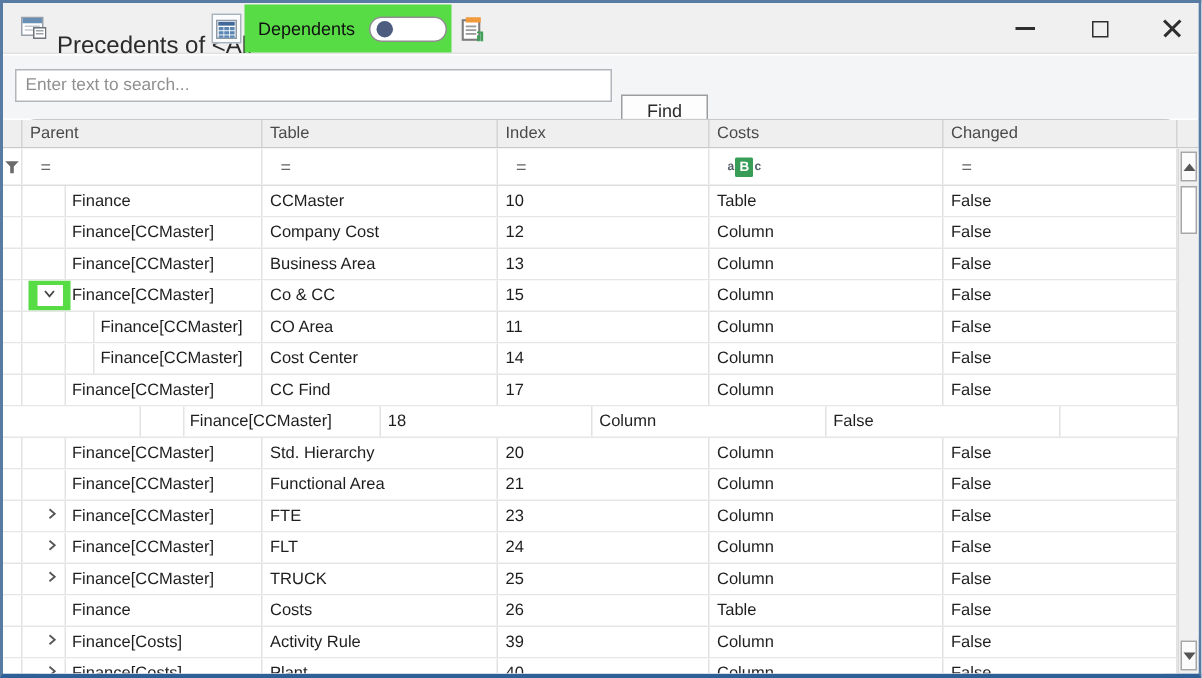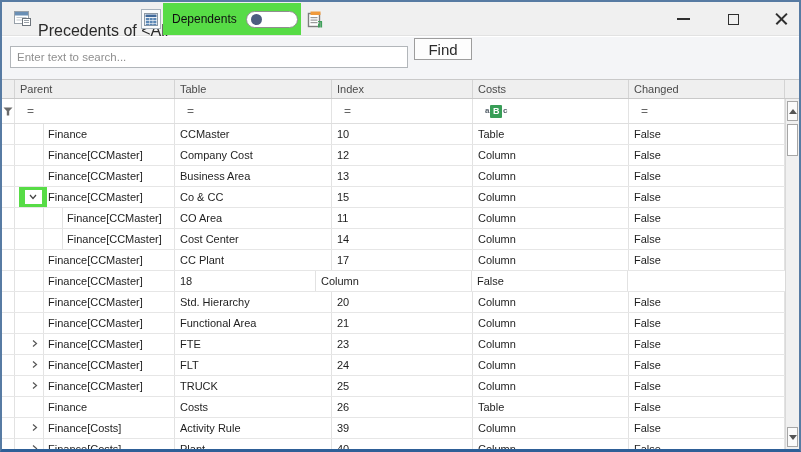--- a/index.html
+++ b/index.html
@@ -23,40 +23,40 @@
   .btn-min{left:664px;} .btn-max{left:714px;} .btn-close{left:762px;}
   .glyph-min{width:13px;height:2px;background:#2f2f2f;}
   .glyph-max{width:11px;height:11px;border:1px solid #2f2f2f;background:transparent;}
   .glyph-close{position:relative;width:15px;height:15px;}
   .glyph-close i{position:absolute;left:0;top:6.5px;width:15px;height:1.6px;background:#2f2f2f;}
   .glyph-close i:first-child{transform:rotate(45deg);} .glyph-close i:last-child{transform:rotate(-45deg);}
   
   .searchband{position:absolute;left:0;top:35px;width:100%;height:42px;background:#f4f5f7;}
   .search-input{position:absolute;left:8px;top:9px;width:398px;height:22px;border:1px solid #b2b6ba;background:#fff;font-family:"Liberation Sans",sans-serif;font-size:11.5px;color:#333;padding:0 6px;outline:none;}
   .search-input::placeholder{color:#8f8f8f;}
-  .find-btn{position:absolute;left:412px;top:1px;width:58px;height:22px;border:1px solid #9d9d9d;background:#fdfdfd;font-family:"Liberation Sans",sans-serif;font-size:15px;color:#2b2b2b;cursor:pointer;}
+  .find-btn{position:absolute;left:412px;top:26px;width:58px;height:22px;border:1px solid #9d9d9d;background:#fdfdfd;font-family:"Liberation Sans",sans-serif;font-size:12px;color:#2b2b2b;cursor:pointer;}
   
-  .grid{position:absolute;left:0;top:77px;right:0;bottom:0;background:#fff;border-top:1px solid #c9c9c9;display:flex;flex-direction:column;}
+  .grid{position:absolute;left:0;top:77px;right:0;bottom:0;background:#fff;border-top:1px solid #c9c9c9;display:flex;flex-direction:column;border-radius:25px;}
   .header-row{height:19px;display:flex;background:#efefef;border-bottom:1px solid #c9c9c9;flex:none;}
   .hcell{border-right:1px solid #d4d4d4;font-size:11px;color:#4a4a4a;display:flex;align-items:center;padding-left:5px;overflow:hidden;white-space:nowrap;}
   .c-gutter{width:13px;flex:none;padding-left:0;}
   .c-parent{width:160px;flex:none;}
   .c-name{width:157px;flex:none;}
   .c-index{width:141px;flex:none;}
   .c-type{width:156px;flex:none;}
   .c-changed{width:156px;flex:none;}
   .c-corner{flex:1;border-right:none;}
   .gbody{flex:1;position:relative;overflow:hidden;background:#fff;}
   .filter-row{height:25px;display:flex;border-bottom:1px solid #dedede;margin-right:14px;background:#fff;}
   .fcell{border-right:1px solid #e3e3e3;display:flex;align-items:center;padding-left:12px;font-size:12px;color:#666;overflow:hidden;}
   .fcell.c-gutter{padding-left:0;justify-content:center;}
   .abc{display:flex;align-items:center;gap:1px;padding-left:0;}
   .abc .l{font-size:8px;font-weight:bold;color:#55606a;line-height:1;}
   .abc .b{font-size:9px;font-weight:bold;color:#fff;background:#389e57;padding:2px 2.5px;border-radius:1px;line-height:1;}
-  .trow{height:21px;display:flex;border-bottom:1px solid #e6e6e6;margin-right:14px;background:#fff;}
+  .trow{height:21px;display:flex;border-bottom:1px solid #e6e6e6;margin-right:14px;background:#fff;justify-content:center;}
   .cell{border-right:1px solid #e2e2e2;position:relative;display:flex;align-items:center;font-size:11px;color:#1e1e1e;overflow:hidden;white-space:nowrap;}
   .cell .ctext{padding-left:5px;}
   .cell.c-parent .ctext.lvl0{padding-left:33px;}
   .cell.c-parent .ctext.lvl1{padding-left:52px;}
   .guide{position:absolute;top:0;bottom:-1px;width:1px;background:#e3e3e3;}
   .g1{left:28px;} .g2{left:47px;}
   .expander{position:absolute;left:11px;top:0;bottom:0;width:17px;display:flex;align-items:center;justify-content:center;cursor:pointer;}
   .hl-exp{position:absolute;left:4px;top:0;width:28px;height:20px;display:flex;align-items:center;justify-content:center;z-index:2;}
   .hl-exp .inner{width:17px;height:14px;background:#fff;display:flex;align-items:center;justify-content:center;cursor:pointer;}
   
@@ -296,21 +296,21 @@
               <span class="ctext">False</span>
             </div>
           </div>
           <div class="trow">
             <div class="cell c-gutter"></div>
             <div class="cell c-parent">
               <span class="guide g1"></span>
               <span class="ctext lvl0">Finance[CCMaster]</span>
             </div>
             <div class="cell c-name">
-              <span class="ctext">CC Plant</span>
+              <span class="ctext">CC Find</span>
             </div>
             <div class="cell c-index">
               <span class="ctext">17</span>
             </div>
             <div class="cell c-type">
               <span class="ctext">Column</span>
             </div>
             <div class="cell c-changed">
               <span class="ctext">False</span>
             </div>

